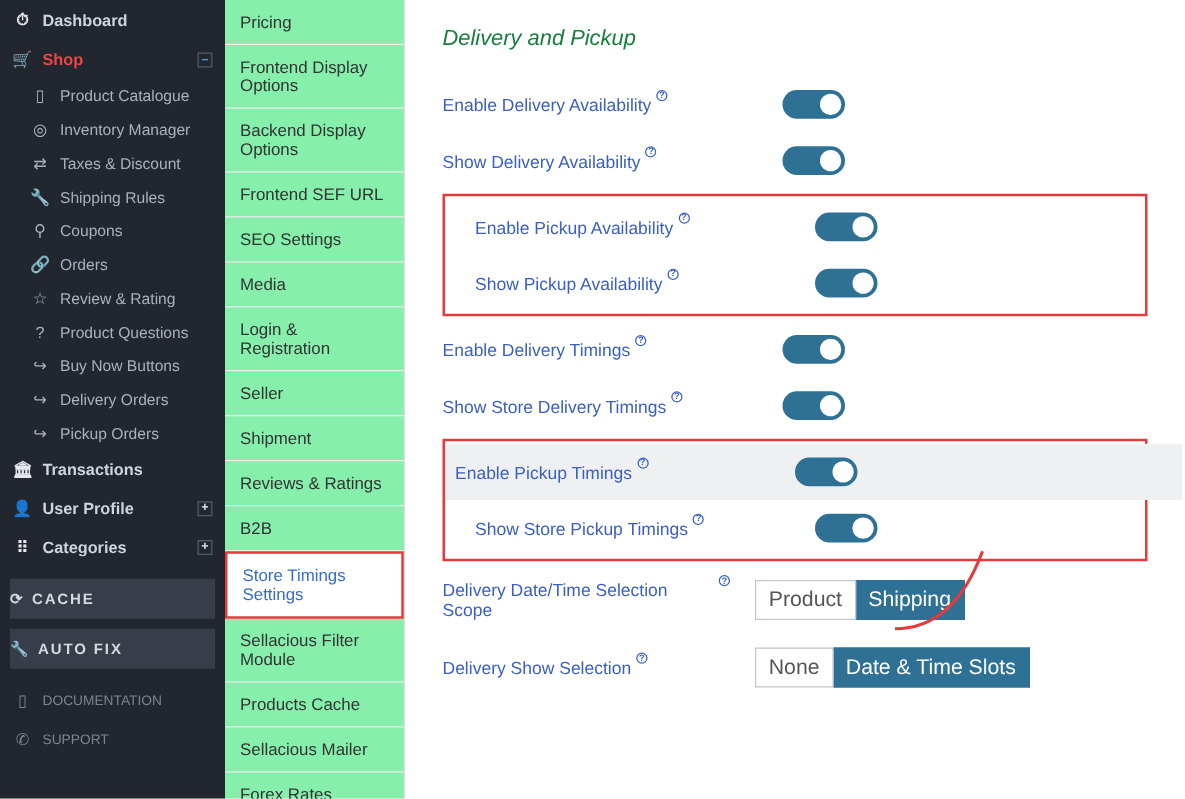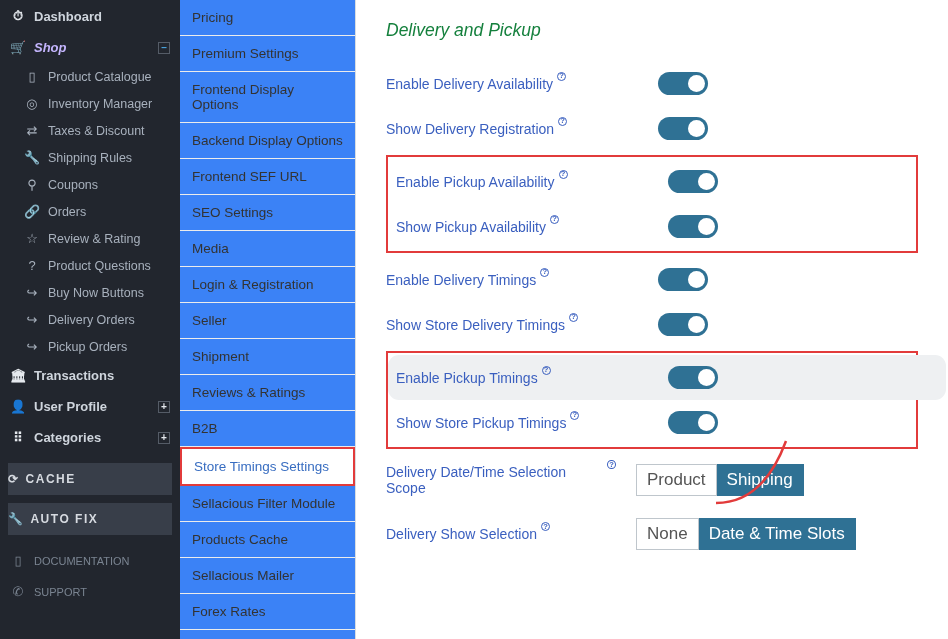--- a/index.html
+++ b/index.html
@@ -27,21 +27,21 @@
       align-items: center;
       padding: 8px 10px;
       gap: 8px;
       cursor: pointer;
       position: relative;
     }
     .sidebar-left .menu-item .icon { width: 16px; text-align: center; font-size: 13px; }
     .sidebar-left .menu-item .label { flex: 1; white-space: nowrap; overflow: hidden; text-overflow: ellipsis; color: #cfd5dd; }
     .sidebar-left .menu-item.top { font-weight: 600; color: #e5e9ee; }
     .sidebar-left .menu-item.shop { color: #4aa3df; }
-    .sidebar-left .menu-item.shop .label { color: #c4b5fd; font-style: italic; }
+    .sidebar-left .menu-item.shop .label { color: #ef4444; }
     .sidebar-left .menu-item .expand-toggle {
       width: 12px; height: 12px; border: 1px solid #555c67;
       display: flex; align-items: center; justify-content: center;
       font-size: 10px; line-height: 1;
     }
     .sidebar-left .sub { padding-left: 18px; }
     .sidebar-left .sub .menu-item { font-size: 12.5px; padding: 6px 10px 6px 6px; }
     .sidebar-left .sub .menu-item .label { color: #a8b1bd; }
     .sidebar-left .bottom-actions { margin-top: 10px; display: flex; flex-direction: column; gap: 8px; padding: 0 8px; }
     .sidebar-left .action-btn {
@@ -49,22 +49,22 @@
       padding: 9px 0; font-size: 12px; letter-spacing: 1.5px;
       cursor: pointer; font-weight: 600;
     }
     .sidebar-left .action-btn .icon { margin-right: 6px; font-size: 12px; }
     .sidebar-left .footer-links { margin-top: 10px; }
     .sidebar-left .footer-links .menu-item { font-size: 11px; color: #7a8491; }
     .sidebar-left .footer-links .menu-item .label { color: #7a8491; }
 
     
     .sidebar-mid {
-      width: 176px;
-      background: #3b82f6;
+      width: 144px;
+      background: #86efac;
       border-right: 1px solid #d9dde0;
       display: flex;
       flex-direction: column;
     }
     .sidebar-mid .mid-item {
       padding: 10px 12px;
       color: #333;
       font-size: 13.5px;
       border-bottom: 1px solid #ececec;
       cursor: pointer;
@@ -85,21 +85,21 @@
     }
     .section-title {
       font-size: 17.5px; color: #15803d; margin-bottom: 20px; font-weight: 400; font-style: italic;
     }
     .settings-list { display: flex; flex-direction: column; }
     .setting-row {
       display: flex; align-items: center;
       padding: 11px 0; gap: 20px;
     }
     .setting-row.in-box {
-      padding-left: 8px; padding-right: 8px;
+      padding-left: 8px; padding-right: 8px; margin-left: 16px;
     }
     .setting-label {
       color: #3a5fbf; font-size: 14px;
       display: flex; gap: 4px;
       width: 230px;
     }
     .help-icon {
       width: 9px; height: 9px; border-radius: 50%; border: 1.4px solid #3a5fbf;
       display: inline-flex; align-items: center; justify-content: center;
       font-size: 7.5px; line-height: 1; color: #3a5fbf; font-weight: bold;
@@ -231,21 +231,20 @@
       </div>
       <div class="menu-item">
         <span class="icon">✆</span>
         <span class="label">SUPPORT</span>
       </div>
     </div>
   </div>
 
   <div class="sidebar-mid" id="mid-sidebar">
       <div class="mid-item">Pricing</div>
-      <div class="mid-item">Premium Settings</div>
       <div class="mid-item">Frontend Display Options</div>
       <div class="mid-item">Backend Display Options</div>
       <div class="mid-item">Frontend SEF URL</div>
       <div class="mid-item">SEO Settings</div>
       <div class="mid-item">Media</div>
       <div class="mid-item">Login &amp; Registration</div>
       <div class="mid-item">Seller</div>
       <div class="mid-item">Shipment</div>
       <div class="mid-item">Reviews &amp; Ratings</div>
       <div class="mid-item">B2B</div>
@@ -263,21 +262,21 @@
     <div class="settings-list">
       <div class="setting-row">
         <span class="setting-label">
             <span>Enable Delivery Availability</span>
             <span class="help-icon">?</span>
           </span>
         <div class="toggle"></div>
       </div>
       <div class="setting-row">
         <span class="setting-label">
-            <span>Show Delivery Registration</span>
+            <span>Show Delivery Availability</span>
             <span class="help-icon">?</span>
           </span>
         <div class="toggle"></div>
       </div>
 
       <div class="highlight-box">
         <div class="setting-row in-box">
           <span class="setting-label">
               <span>Enable Pickup Availability</span>
               <span class="help-icon">?</span>
@@ -302,21 +301,21 @@
       </div>
       <div class="setting-row">
         <span class="setting-label">
             <span>Show Store Delivery Timings</span>
             <span class="help-icon">?</span>
           </span>
         <div class="toggle"></div>
       </div>
 
       <div class="highlight-box">
-        <div class="setting-row in-box greyed" style="margin:0 -30px 0 0; padding-right:30px;border-radius:11px;">
+        <div class="setting-row in-box greyed" style="margin:0 -30px 0 0; padding-right:30px;">
           <span class="setting-label">
               <span>Enable Pickup Timings</span>
               <span class="help-icon">?</span>
             </span>
           <div class="toggle"></div>
         </div>
         <div class="setting-row in-box">
           <span class="setting-label">
               <span>Show Store Pickup Timings</span>
               <span class="help-icon">?</span>

